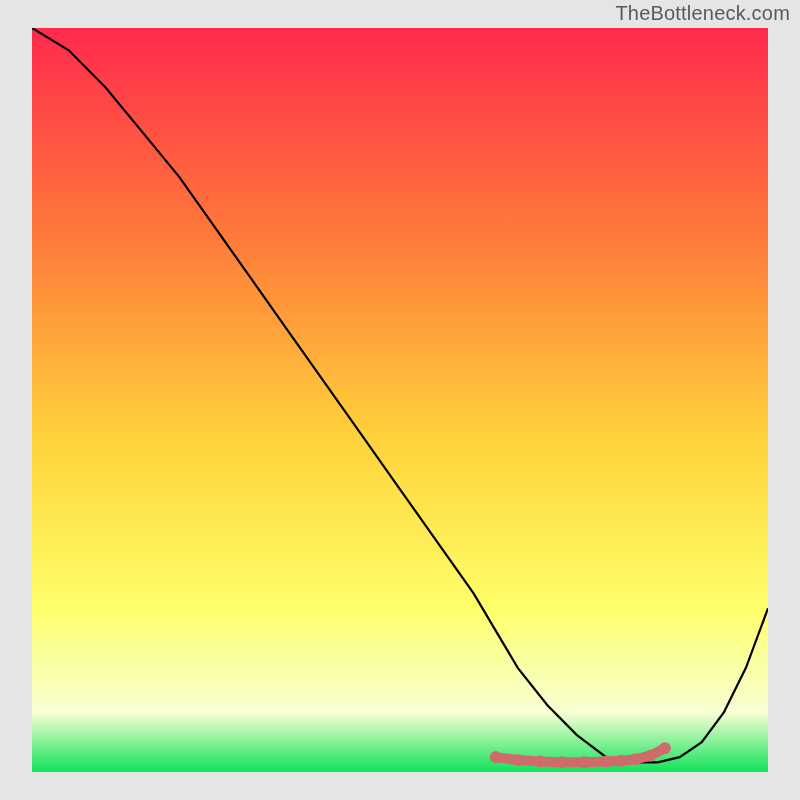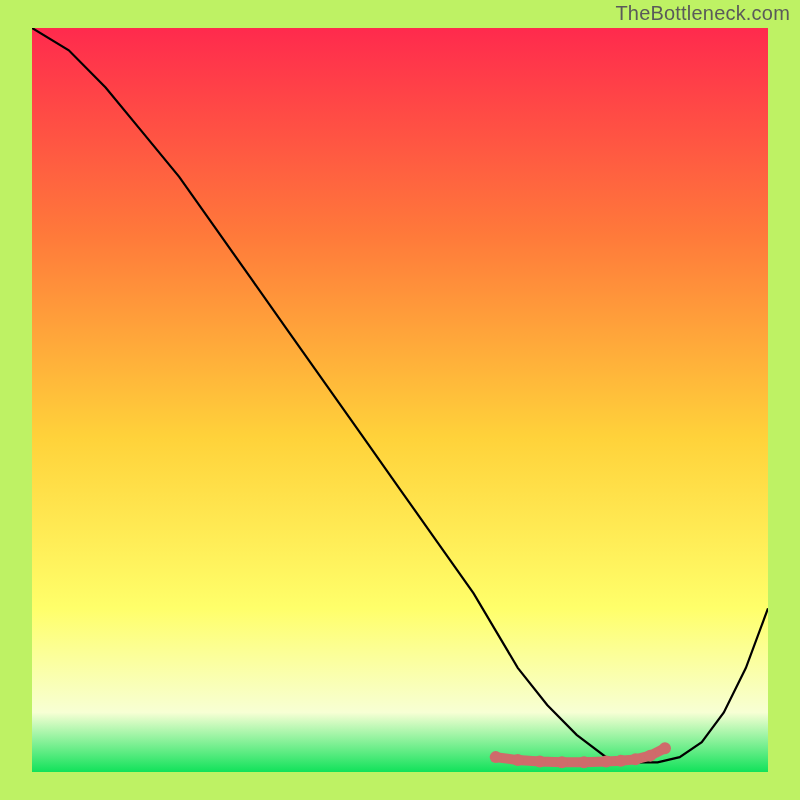--- a/index.html
+++ b/index.html
@@ -8,21 +8,21 @@
     width: 800px;
     height: 800px;
     background: #000;
     overflow: hidden;
     font-family: Arial, Helvetica, sans-serif;
   }
   .frame {
     position: relative;
     width: 800px;
     height: 800px;
-    background: #bef264;
+    background: #e5e5e5;
     text-align: right;
   }
   .watermark {
     position: absolute;
     top: 2px;
     right: 10px;
     color: #5a5a5a;
     font-size: 20px;
     font-weight: 500;
     letter-spacing: 0.2px;

